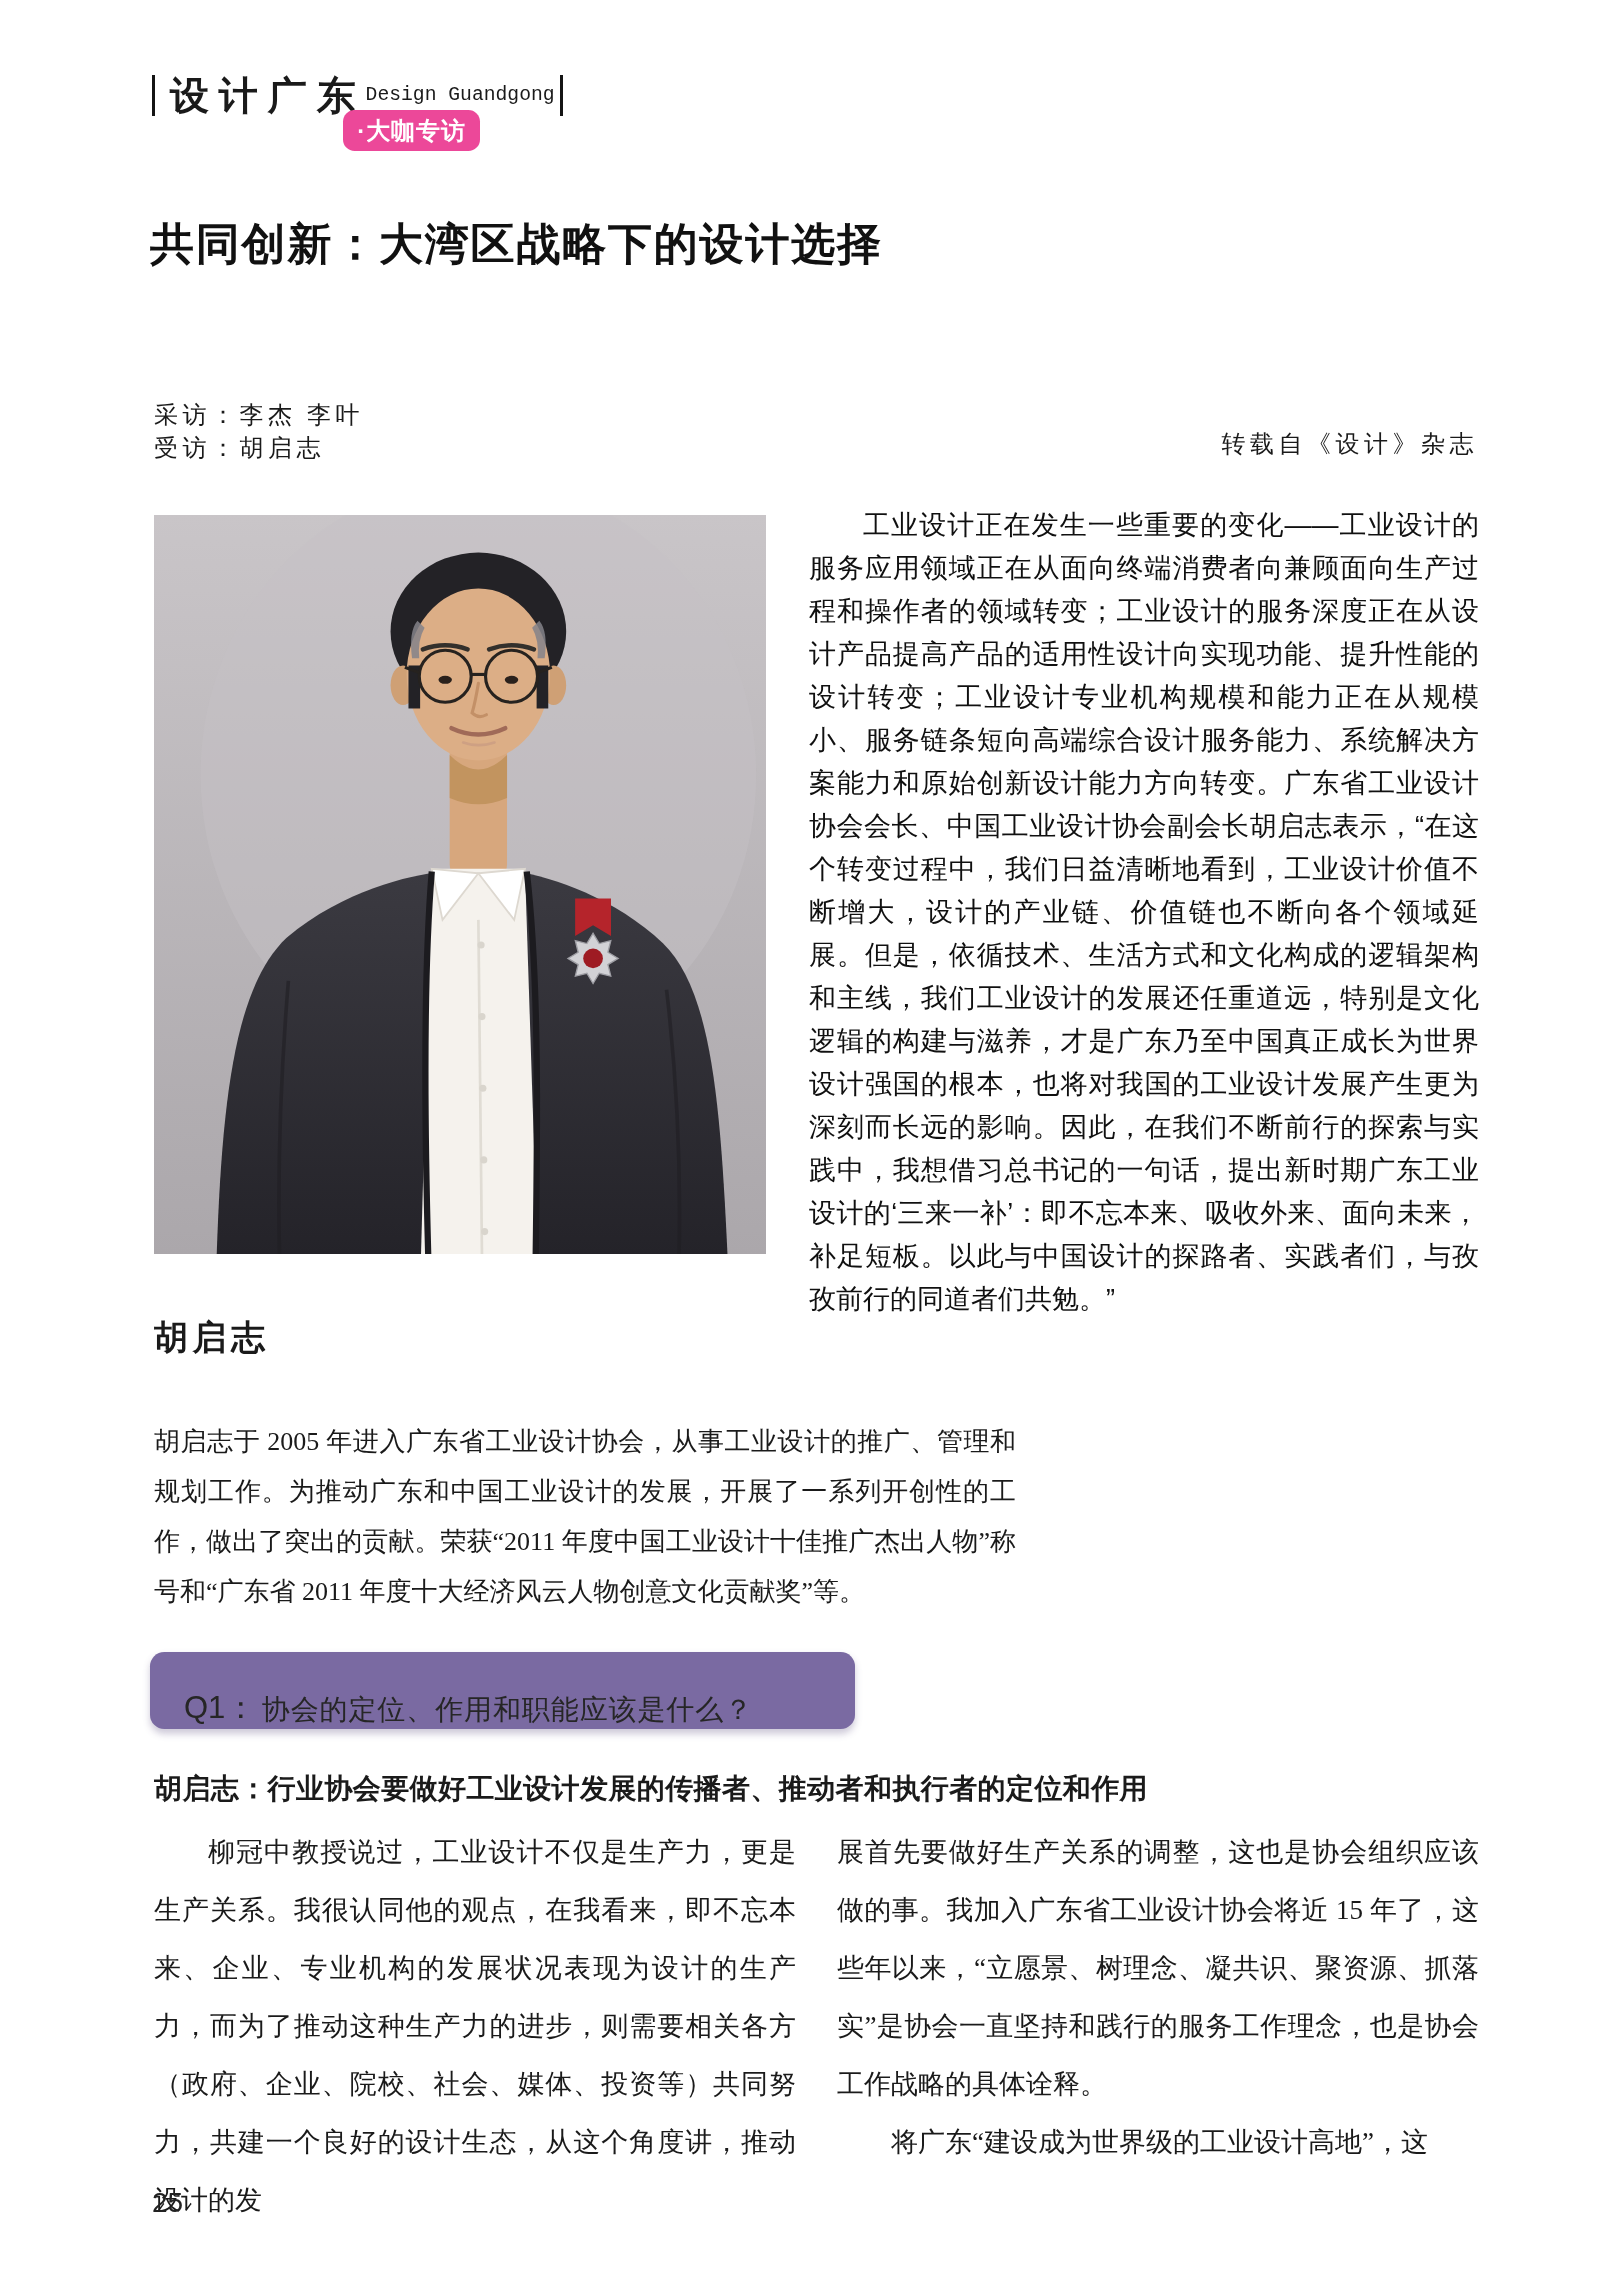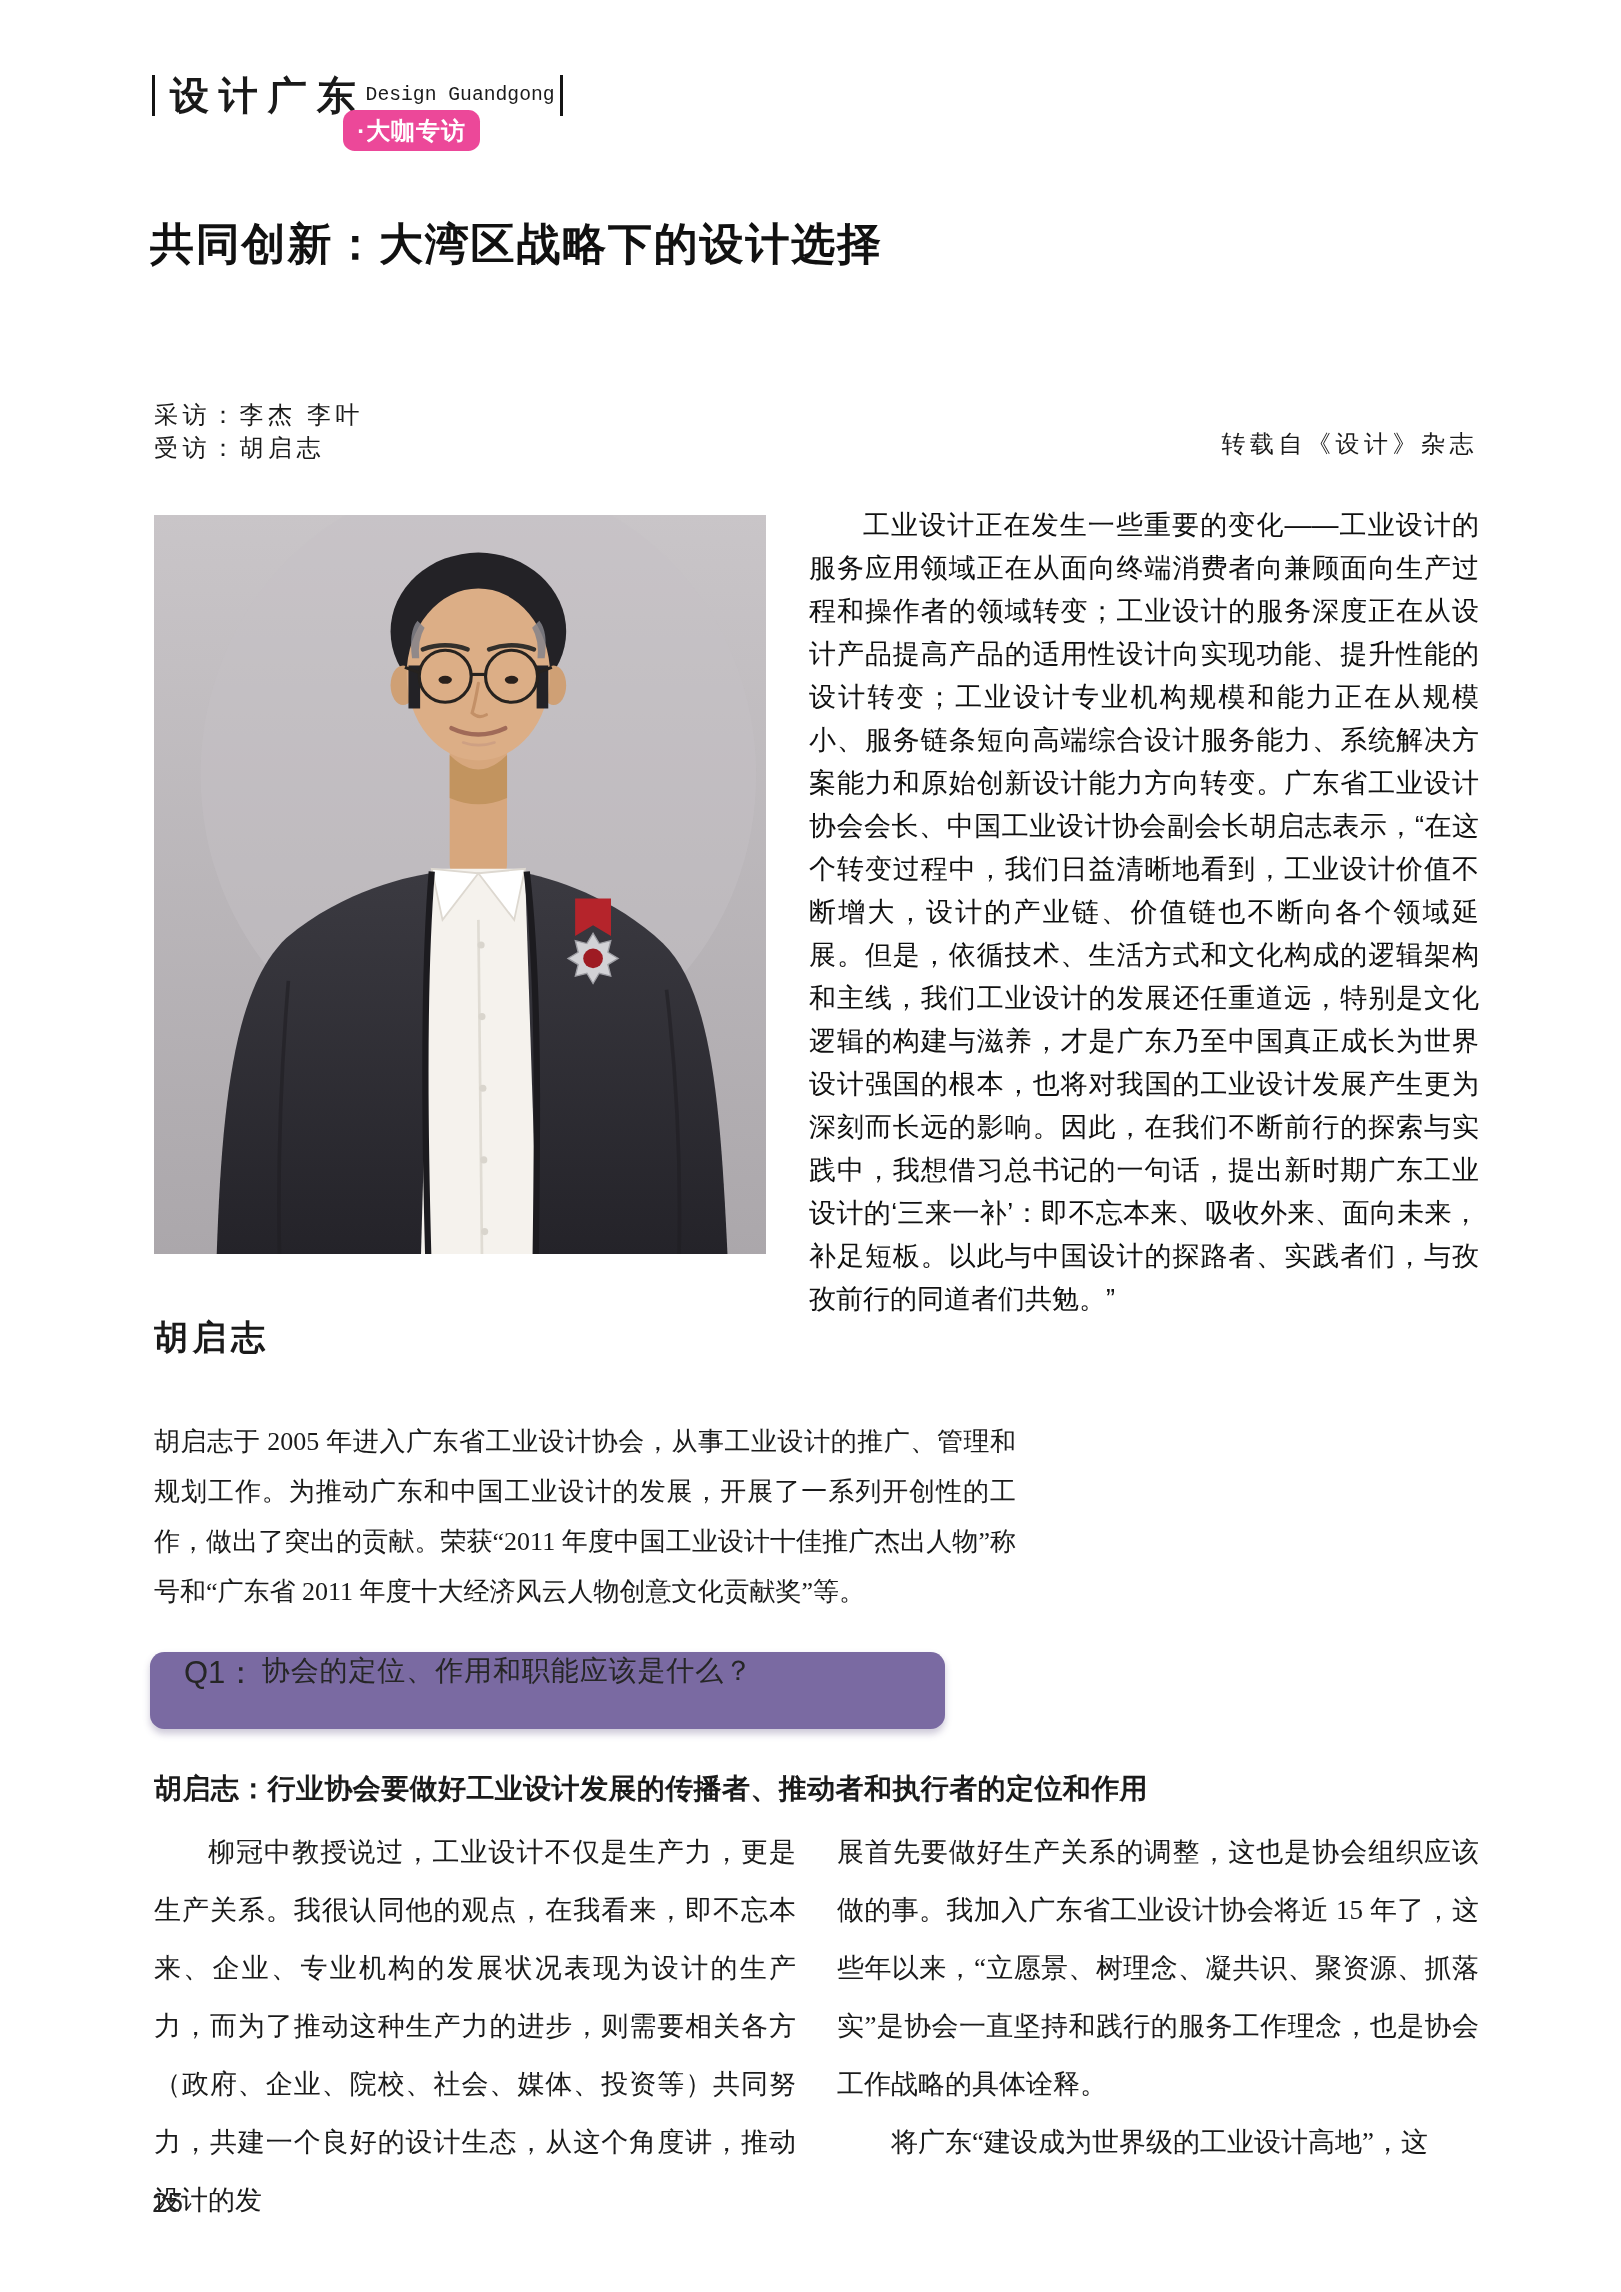--- a/index.html
+++ b/index.html
@@ -41,22 +41,22 @@
   }
   
   .profile-name{position:absolute;left:154px;top:1315px;margin:0;font-size:34px;font-weight:700;letter-spacing:4.5px;}
   .profile-position{position:absolute;left:154px;top:1375px;margin:0;font-size:29px;font-weight:700;letter-spacing:0.9px;}
   .profile-bio{
     position:absolute;left:154px;top:1417px;width:862px;margin:0;
     font-size:26px;line-height:50px;text-align:justify;text-indent:0;
   }
   
   .q1{
-    position:absolute;left:150px;top:1652px;width:795px;height:77px;
-    border-radius:14.3px;display:flex;align-items:flex-start;box-sizing:border-box;padding-left:34px;
+    position:absolute;left:150px;top:1652px;width:705px;height:77px;
+    border-radius:14.3px;display:flex;align-items:flex-end;box-sizing:border-box;padding-left:34px;
     box-shadow:0 4.5px 7.2px rgba(92,78,128,0.30);
   }
   .q1-label{font-family:"Liberation Sans", sans-serif;font-size:31px;font-weight:400;color:#262626;}
   .q1-text{font-family:"Liberation Sans", sans-serif;font-size:28px;color:#262626;margin-left:5.4px;letter-spacing:0.9px;}
   
   .answer-head{position:absolute;left:154px;top:1770px;margin:0;font-size:28px;font-weight:700;letter-spacing:0.4px;}
   .columns{position:absolute;left:154px;top:1823px;width:1325px;display:flex;gap:41px;}
   .col{width:642px;font-size:27px;line-height:58px;text-align:justify;margin:0;}
   .col p{margin:0;}
   .indent{text-indent:2em;}

